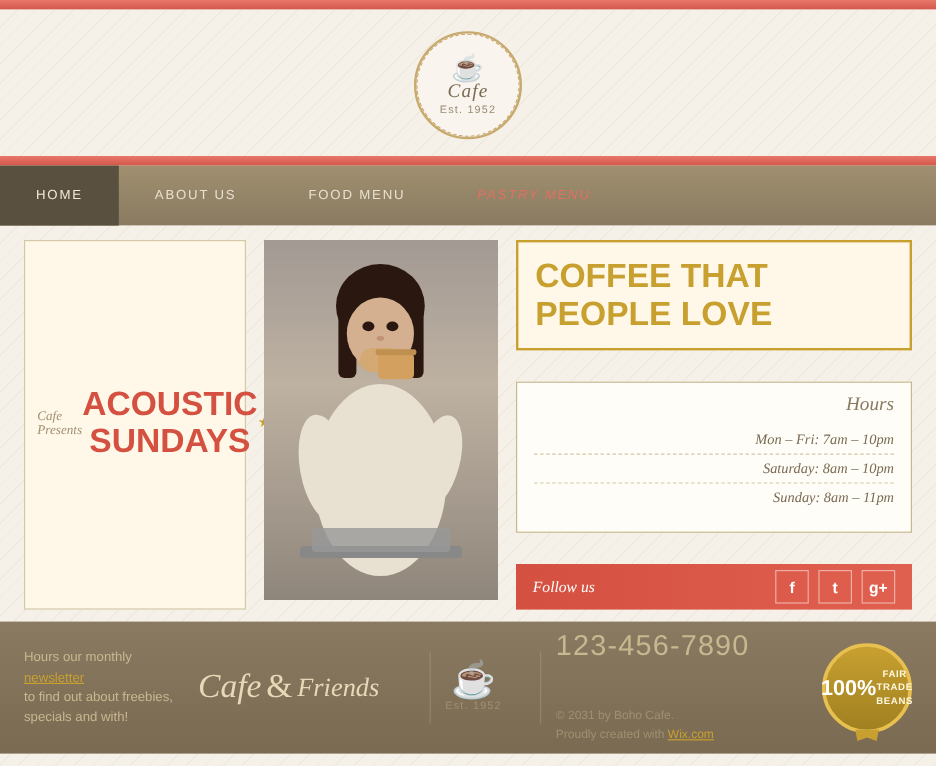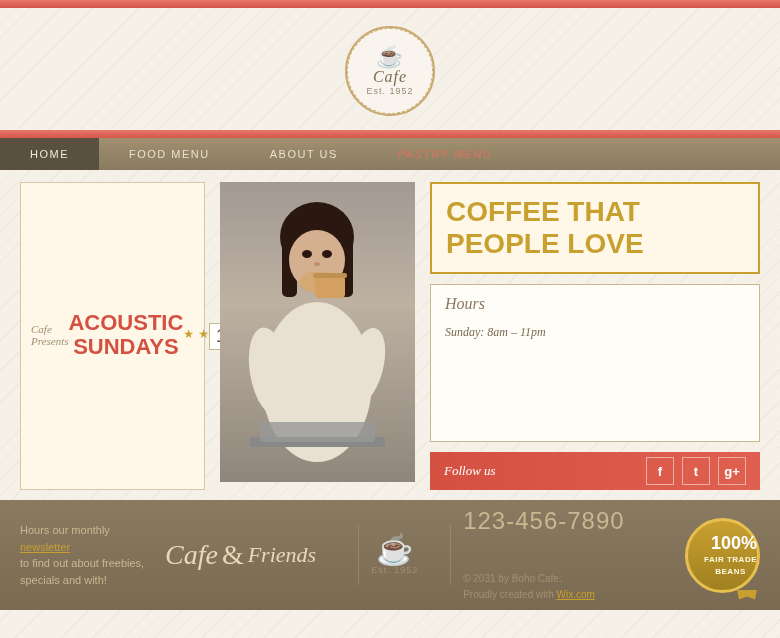--- a/index.html
+++ b/index.html
@@ -89,21 +89,21 @@
       background: linear-gradient(to bottom, #e8776a, #d4564a);
       height: 8px;
       width: 100%;
     }
 
     
     .nav {
       background: linear-gradient(to bottom, #a09070, #8a7a60);
       display: flex;
       align-items: stretch;
-      height: 32px;
+      height: 50px;
     }
 
     .nav-item {
       display: flex;
       align-items: center;
       justify-content: center;
       padding: 0 30px;
       font-size: 11px;
       letter-spacing: 1.5px;
       text-transform: uppercase;
@@ -154,21 +154,21 @@
 
     .event-presents {
       font-size: 11px;
       color: #a09070;
       font-style: italic;
       margin-bottom: 4px;
       font-family: Georgia, serif;
     }
 
     .event-title {
-      font-size: 22px;
+      font-size: 28px;
       font-weight: bold;
       color: #d45040;
       text-align: center;
       line-height: 1.1;
       text-transform: uppercase;
       font-family: Arial, sans-serif;
       margin-bottom: 4px;
     }
 
     .event-stars {
@@ -250,21 +250,21 @@
       margin-right: 15px;
       position: relative;
       overflow: hidden;
     }
 
     
     .right-panel {
       flex: 1;
       display: flex;
       flex-direction: column;
-      gap: 10px;
+      gap: 26px;
     }
 
     .coffee-headline {
       border: 2px solid #c8a030;
       padding: 12px 14px;
       background: #fff8e8;
     }
 
     .coffee-headline-text {
       font-size: 28px;
@@ -273,20 +273,21 @@
       font-family: Arial, sans-serif;
       text-transform: uppercase;
       color: #c8a030;
     }
 
     .hours-box {
       border: 1px solid #c8b890;
       padding: 10px 14px;
       background: #fffdf8;
       flex: 1;
+      text-align: right;
     }
 
     .hours-title {
       font-size: 16px;
       color: #8a7a62;
       font-style: italic;
       margin-bottom: 8px;
       font-family: Georgia, serif;
     }
 
@@ -432,22 +433,22 @@
     .footer-copyright a {
       color: #c8a030;
     }
 
     .footer-badge {
       width: 75px;
       height: 75px;
       border-radius: 50%;
       background: linear-gradient(to bottom, #c8a030, #a08020);
       display: flex;
-      flex-direction: column;
-      align-items: flex-end;
+      flex-direction: row;
+      align-items: center;
       justify-content: center;
       border: 3px solid #e8c050;
       position: relative;
     }
 
     .badge-text {
       font-size: 8px;
       color: #fff8e0;
       text-align: center;
       font-family: Arial, sans-serif;
@@ -493,24 +494,24 @@
   </div>
 </div>
 
 <div class="bottom-banner"></div>
 
 <nav class="nav">
   <div class="nav-item active">
     <span>HOME</span>
   </div>
   <div class="nav-item">
+    <span>ABOUT US</span>
+  </div>
+  <div class="nav-item">
     <span>FOOD MENU</span>
-  </div>
-  <div class="nav-item">
-    <span>ABOUT US</span>
   </div>
   <div class="nav-item red">
     <span>PASTRY MENU</span>
   </div>
 </nav>
 
 <div class="main-content">
 
   <div class="event-card">
     <div class="event-presents">Cafe Presents</div>
@@ -604,20 +605,22 @@
   <div class="right-panel">
     <div class="coffee-headline">
       <div class="coffee-headline-text">
         <span>COFFEE THAT</span><br>
         <span>PEOPLE LOVE</span>
       </div>
     </div>
 
     <div class="hours-box">
       <div class="hours-title">Hours</div>
+      <div class="hours-item">Mon – Fri: 7am – 10pm</div>
+      <div class="hours-item">Saturday: 8am – 10pm</div>
       <div class="hours-item">Sunday: 8am – 11pm</div>
     </div>
 
     <div class="social-bar">
       <span class="social-follow">Follow us</span>
       <div class="social-icons">
         <div class="social-icon">f</div>
         <div class="social-icon">t</div>
         <div class="social-icon">g+</div>
       </div>

